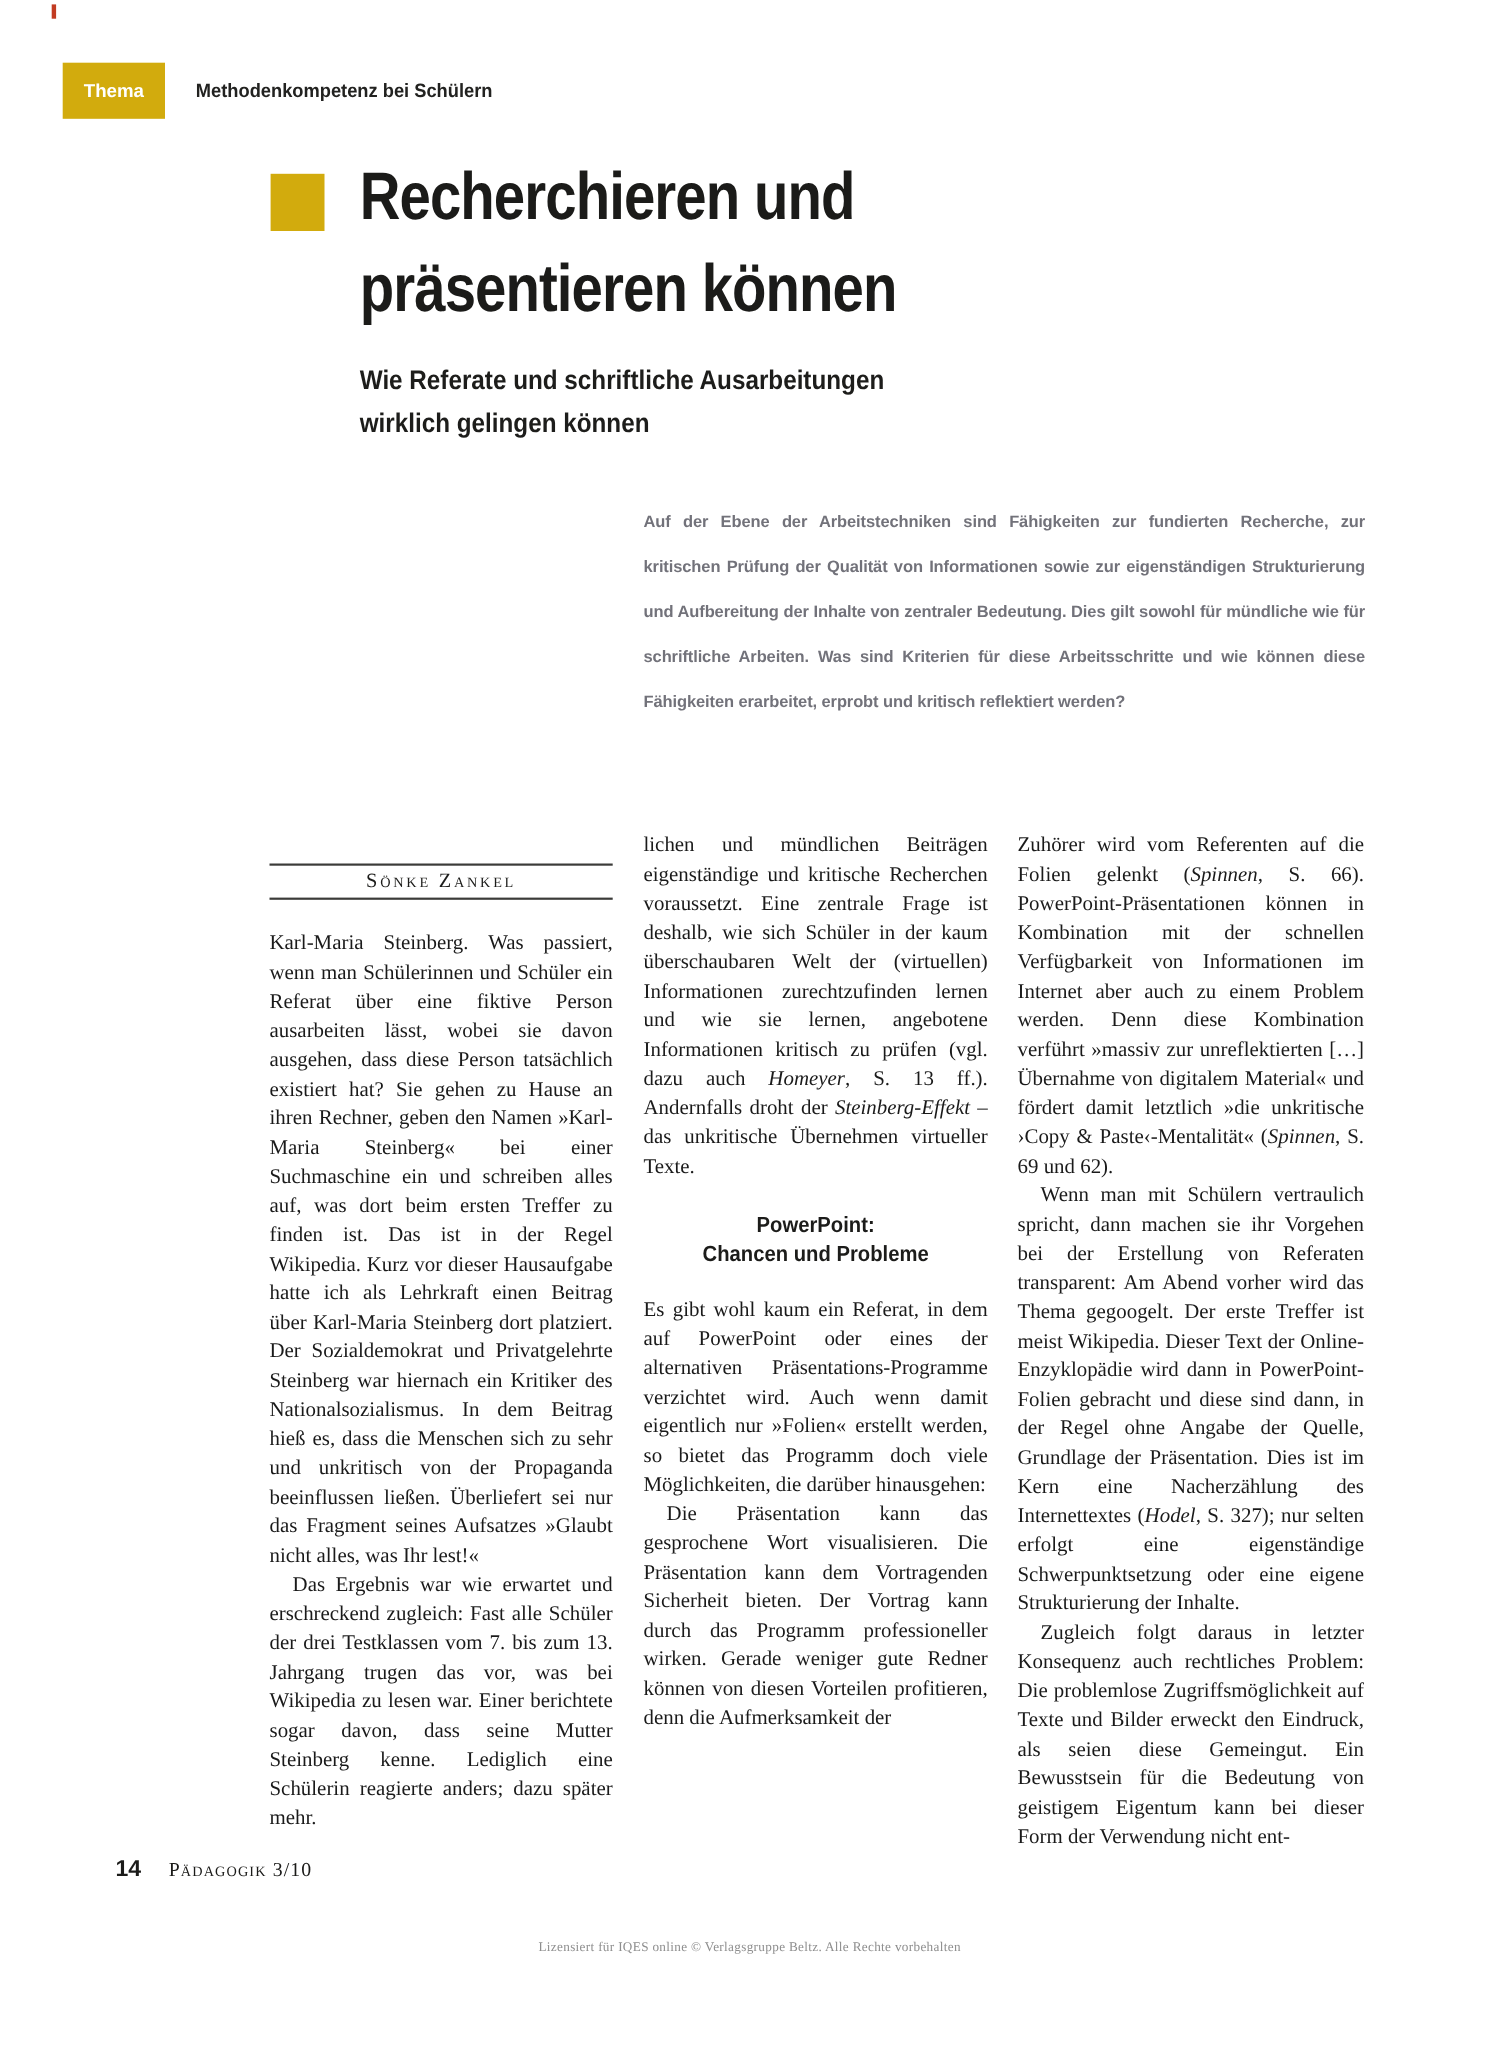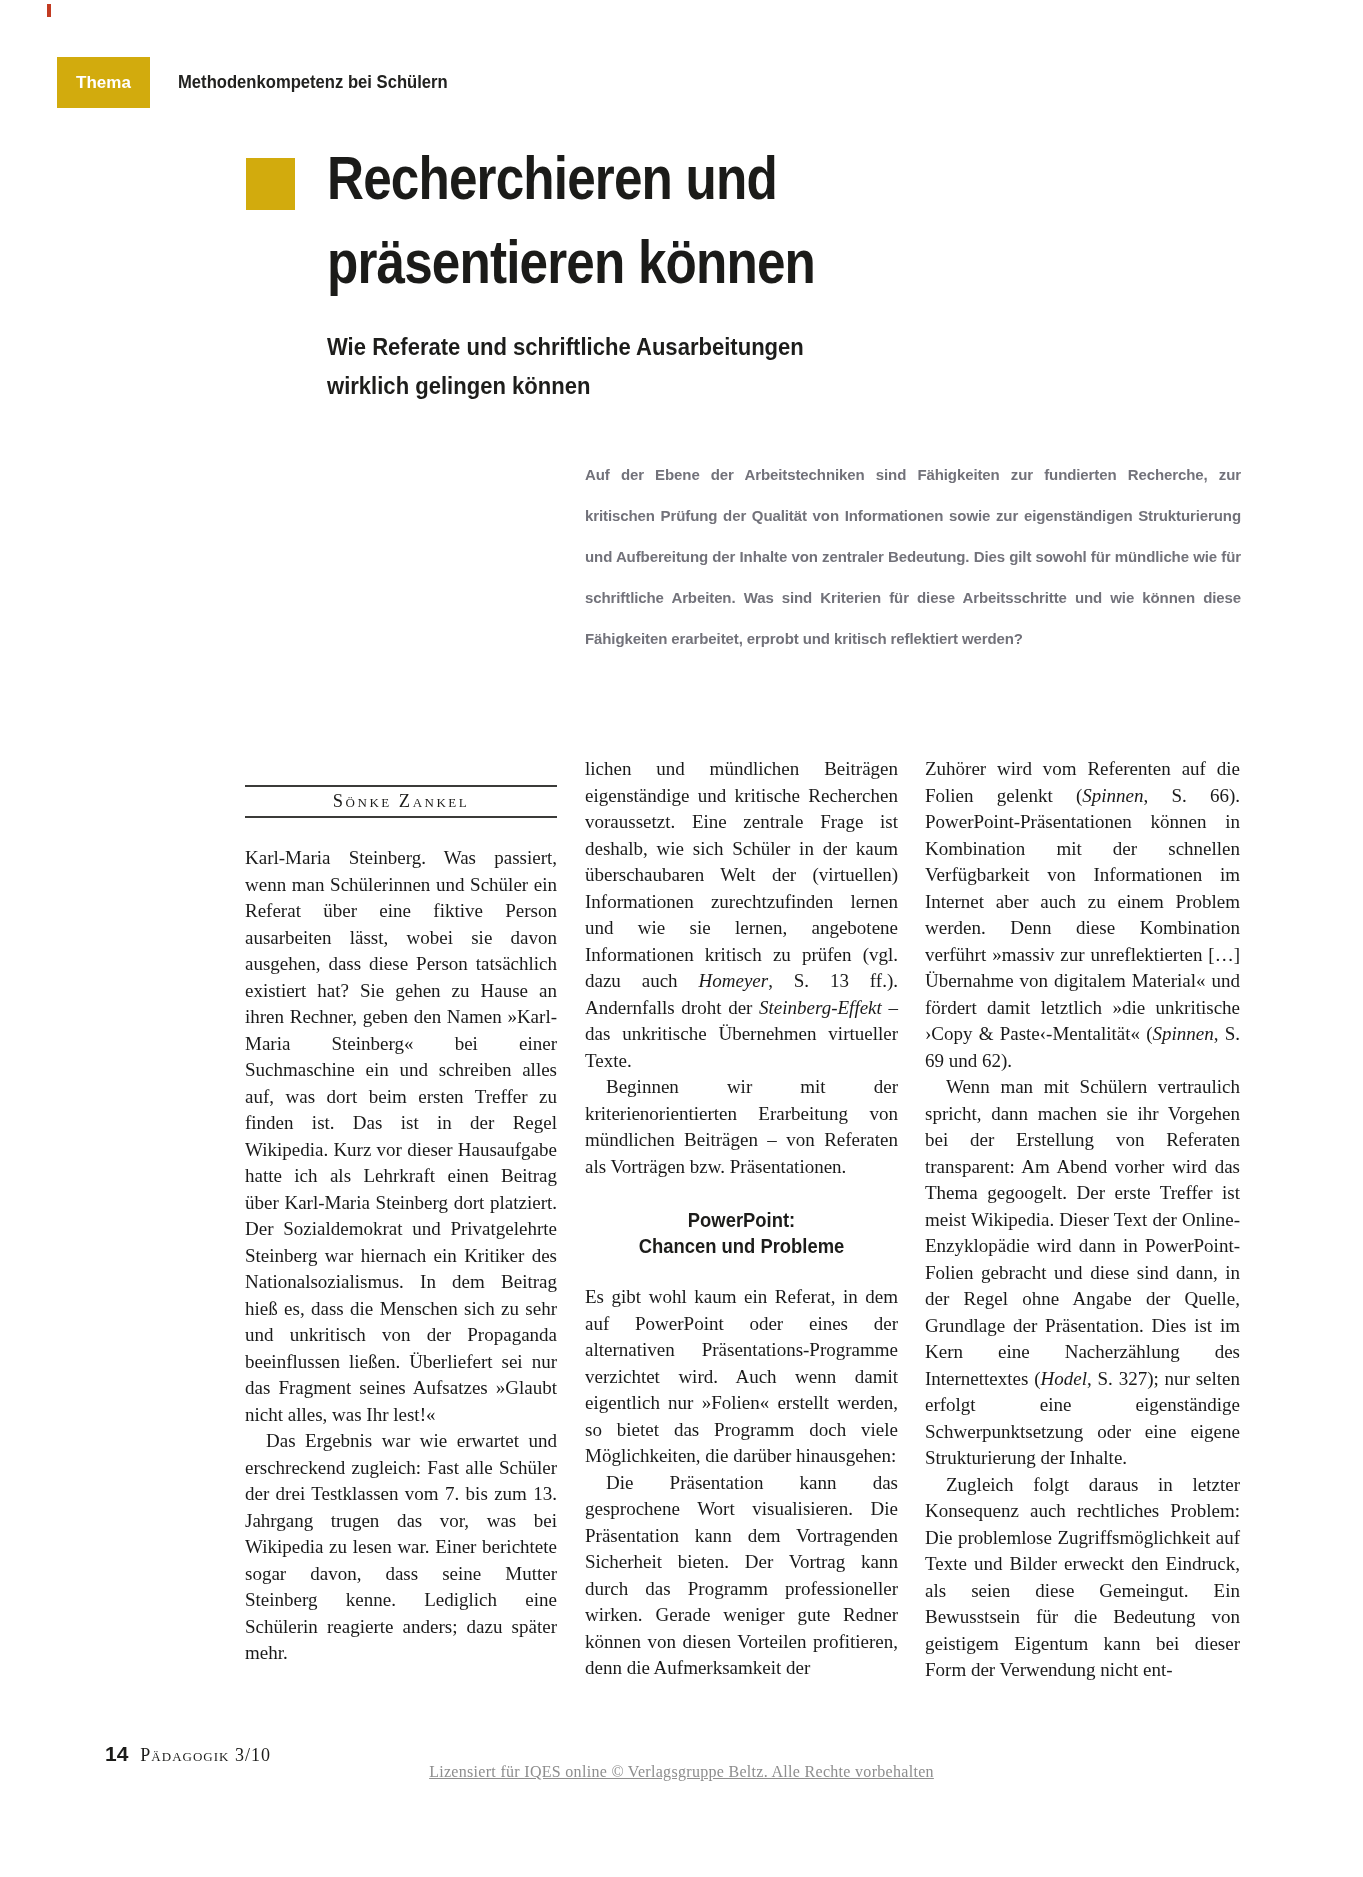--- a/index.html
+++ b/index.html
@@ -76,30 +76,30 @@
   .col p.ind{text-indent:21px;}
   .col-heading{
     margin:27px 0 25px 0;text-align:center;
     font-family:"Liberation Sans", sans-serif;font-weight:bold;font-size:20px;line-height:26px;
     color:#1c1c1a;transform:scaleX(.92);transform-origin:center top;
   }
   .col i{font-style:italic;}
 
   
   .footer-pageline{
-    position:absolute;left:105px;top:1742px;display:flex;align-items:baseline;gap:12px;
+    position:absolute;left:105px;top:1687px;display:flex;align-items:baseline;gap:25px;
     color:#1b1b19;
   }
   .footer-pagenum{font-family:"Liberation Sans", sans-serif;font-weight:bold;font-size:21px;}
   .footer-journal{
     font-family:"Liberation Serif", serif;font-variant:small-caps;font-size:18px;letter-spacing:1px;
   }
   .footer-license{
     position:absolute;left:0;top:1763px;width:1363px;text-align:center;
-    font-family:"Liberation Serif", serif;font-size:16px;color:var(--muted-color);letter-spacing:0.3px;text-decoration:underline;
+    font-family:"Liberation Serif", serif;font-size:12px;color:var(--muted-color);letter-spacing:0.3px;
   }
 </style>
 </head>
 <body>
 
 <div class="page">
 
   <div class="crop-mark"></div>
 
   <div class="kicker-box">
@@ -123,21 +123,20 @@
     <span class="author-name">Sönke Zankel</span>
   </div>
 
   <div class="col col-1">
     <p>Karl-Maria Steinberg. Was passiert, wenn man Schülerinnen und Schüler ein Referat über eine fiktive Person ausarbeiten lässt, wobei sie davon ausgehen, dass diese Person tatsächlich existiert hat? Sie gehen zu Hause an ihren Rechner, geben den Namen »Karl-Maria Steinberg« bei einer Suchmaschine ein und schreiben alles auf, was dort beim ersten Treffer zu finden ist. Das ist in der Regel Wikipedia. Kurz vor dieser Hausaufgabe hatte ich als Lehrkraft einen Beitrag über Karl-Maria Steinberg dort platziert. Der Sozialdemokrat und Privatgelehrte Steinberg war hiernach ein Kritiker des Nationalsozialismus. In dem Beitrag hieß es, dass die Menschen sich zu sehr und unkritisch von der Propaganda beeinflussen ließen. Überliefert sei nur das Fragment seines Aufsatzes »Glaubt nicht alles, was Ihr lest!«</p>
     <p class="ind">Das Ergebnis war wie erwartet und erschreckend zugleich: Fast alle Schüler der drei Testklassen vom 7. bis zum 13. Jahrgang trugen das vor, was bei Wikipedia zu lesen war. Einer berichtete sogar davon, dass seine Mutter Steinberg kenne. Lediglich eine Schülerin reagierte anders; dazu später mehr.</p>
   </div>
 
   <div class="col col-2">
     <p>lichen und mündlichen Beiträgen eigenständige und kritische Recherchen voraussetzt. Eine zentrale Frage ist deshalb, wie sich Schüler in der kaum überschaubaren Welt der (virtuellen) Informationen zurechtzufinden lernen und wie sie lernen, angebotene Informationen kritisch zu prüfen (vgl. dazu auch <i>Homeyer</i>, S. 13 ff.). Andernfalls droht der <i>Steinberg-Effekt</i> – das unkritische Übernehmen virtueller Texte.</p>
-    <p class="ind">Beginnen wir mit der kriterienorientierten Erarbeitung von mündlichen Beiträgen – von Referaten als Vorträgen bzw. Präsentationen.</p>
     <div class="col-heading">
       <div>PowerPoint:</div>
       <div>Chancen und Probleme</div>
     </div>
     <p>Es gibt wohl kaum ein Referat, in dem auf PowerPoint oder eines der alternativen Präsentations-Programme verzichtet wird. Auch wenn damit eigentlich nur »Folien« erstellt werden, so bietet das Programm doch viele Möglichkeiten, die darüber hinausgehen:</p>
     <p class="ind">Die Präsentation kann das gesprochene Wort visualisieren. Die Präsentation kann dem Vortragenden Sicherheit bieten. Der Vortrag kann durch das Programm professioneller wirken. Gerade weniger gute Redner können von diesen Vorteilen profitieren, denn die Aufmerksamkeit der</p>
   </div>
 
   <div class="col col-3">
     <p>Zuhörer wird vom Referenten auf die Folien gelenkt (<i>Spinnen</i>, S. 66). PowerPoint-Präsentationen können in Kombination mit der schnellen Verfügbarkeit von Informationen im Internet aber auch zu einem Problem werden. Denn diese Kombination verführt »massiv zur unreflektierten […] Übernahme von digitalem Material« und fördert damit letztlich »die unkritische ›Copy &amp; Paste‹-Mentalität« (<i>Spinnen</i>, S. 69 und 62).</p>

